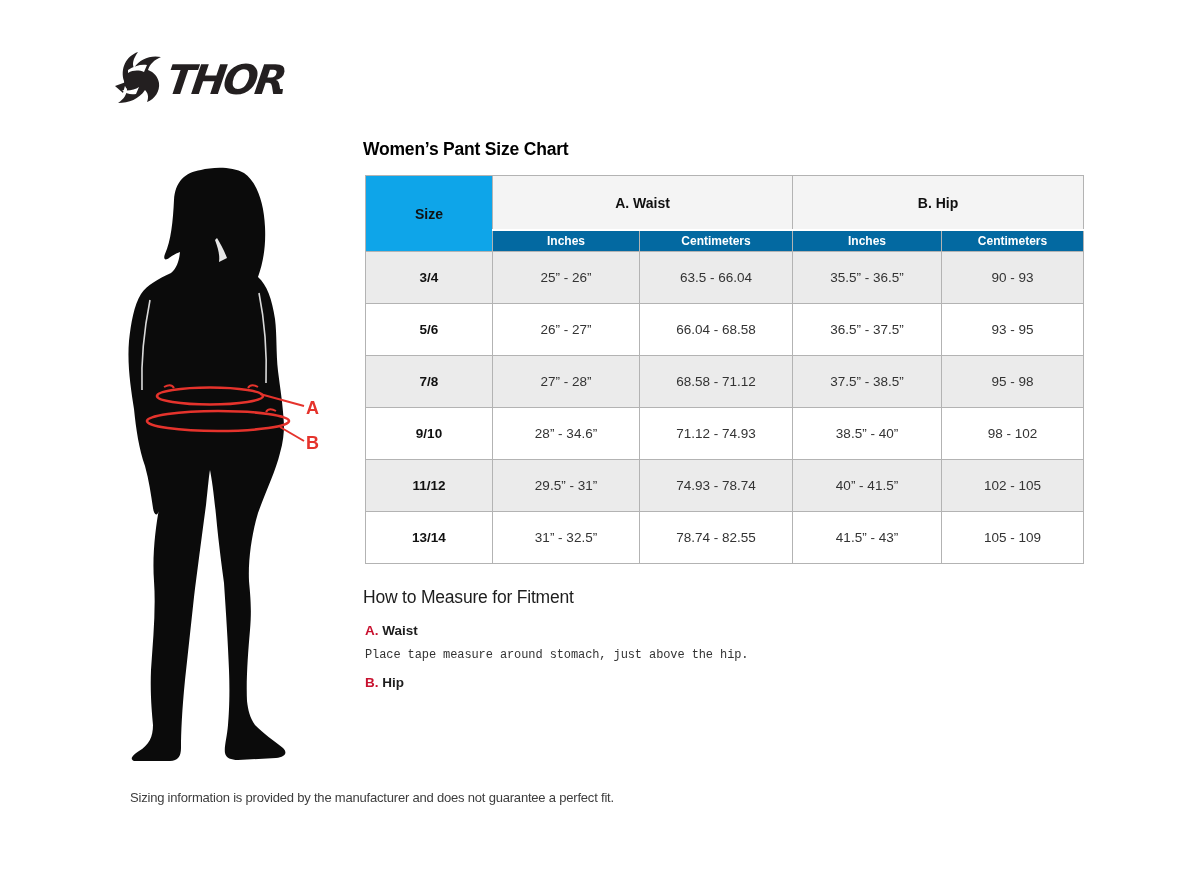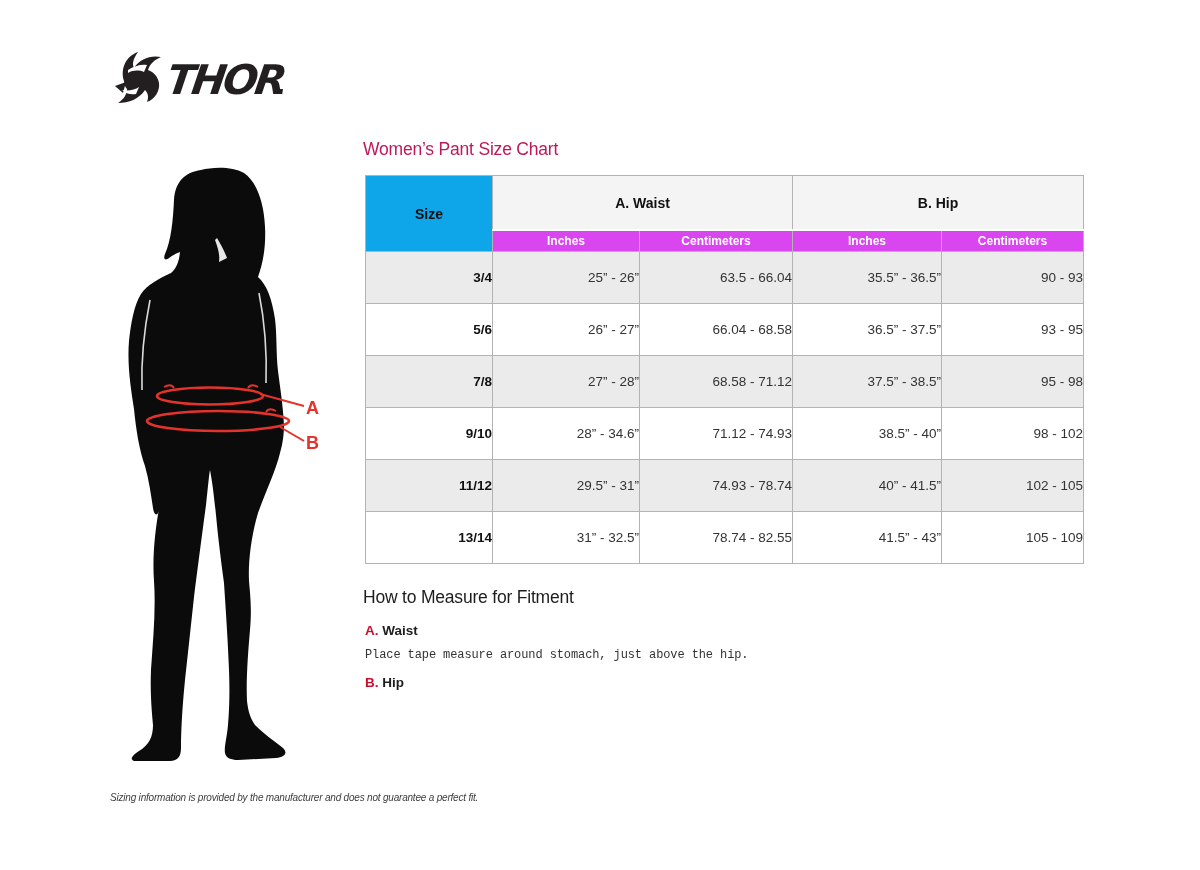--- a/index.html
+++ b/index.html
@@ -5,45 +5,45 @@
   html,body{margin:0;padding:0;background:#fff;}
   .page{
     position:relative;width:1200px;height:870px;background:#ffffff;overflow:hidden;
     font-family:"Liberation Sans","DejaVu Sans",sans-serif;color:#1d1d1d;
   }
   
   .logo{position:absolute;left:108px;top:46px;width:185px;height:62px;}
   
   .figure{position:absolute;left:108px;top:165px;width:215px;height:600px;}
   
-  .h-title{position:absolute;left:363px;top:139px;font-size:17.5px;font-weight:normal;
-    color:#be185d;letter-spacing:-0.2px;}
+  .h-title{position:absolute;left:363px;top:139px;font-size:17.5px;font-weight:bold;
+    color:#000000;letter-spacing:-0.2px;}
   .howto-title{position:absolute;left:363px;top:587px;font-size:17.5px;font-weight:normal;
     color:#1d1d1d;letter-spacing:-0.2px;}
   
   table.size-table{position:absolute;left:365px;top:175px;width:718px;
     border-collapse:collapse;table-layout:fixed;}
   .size-table th,.size-table td{border:1px solid #b3b3b3;text-align:center;
     vertical-align:middle;padding:0;}
   .size-table th.group{height:53px;background:#f4f4f4;font-size:14px;font-weight:bold;color:#111;}
   .size-table th.size-head{background:#0ea5e9;font-size:14px;font-weight:bold;color:#111;}
-  .size-table th.unit{height:20px;background:#d946ef;color:#fff;font-size:12px;font-weight:bold;
+  .size-table th.unit{height:20px;background:#0369a1;color:#fff;font-size:12px;font-weight:bold;
     border-top:2px solid #fff;}
-  .size-table td{height:51px;font-size:13.5px;color:#333;background:#fff;text-align:right;}
+  .size-table td{height:51px;font-size:13.5px;color:#333;background:#fff;}
   .size-table tr.alt td{background:#ebebeb;}
   .size-table td.size-cell{font-weight:bold;color:#111;font-size:13.5px;}
   
   .measure-item{position:absolute;left:365px;width:520px;}
   .mi-a{top:623px;} .mi-b{top:675px;}
   .measure-item .mi-head{font-size:13.5px;font-weight:bold;color:#1d1d1d;}
   .measure-item .mi-head .key{color:#c8102e;}
   .measure-item .mi-desc{font-size:12px;color:#333;margin-top:10px;letter-spacing:-0.1px;font-family:Liberation Mono, monospace;}
   
-  .disclaimer{position:absolute;left:110px;top:791px;font-size:10px;color:#3d3d3d;
-    line-height:14px;letter-spacing:-0.2px;font-style:italic;}
+  .disclaimer{position:absolute;left:130px;top:791px;font-size:13px;color:#3d3d3d;
+    line-height:14px;letter-spacing:-0.2px;}
 </style>
 </head>
 <body>
 
 <div class="page">
 
   <div class="logo">
     <svg width="185" height="62" viewBox="0 0 185 62">
       <g>
         <path fill="#231f20" d="M16,35 C12,23 18,10 30,6 C25,13 24,18 26,22 C32,13 42,9 53,11

